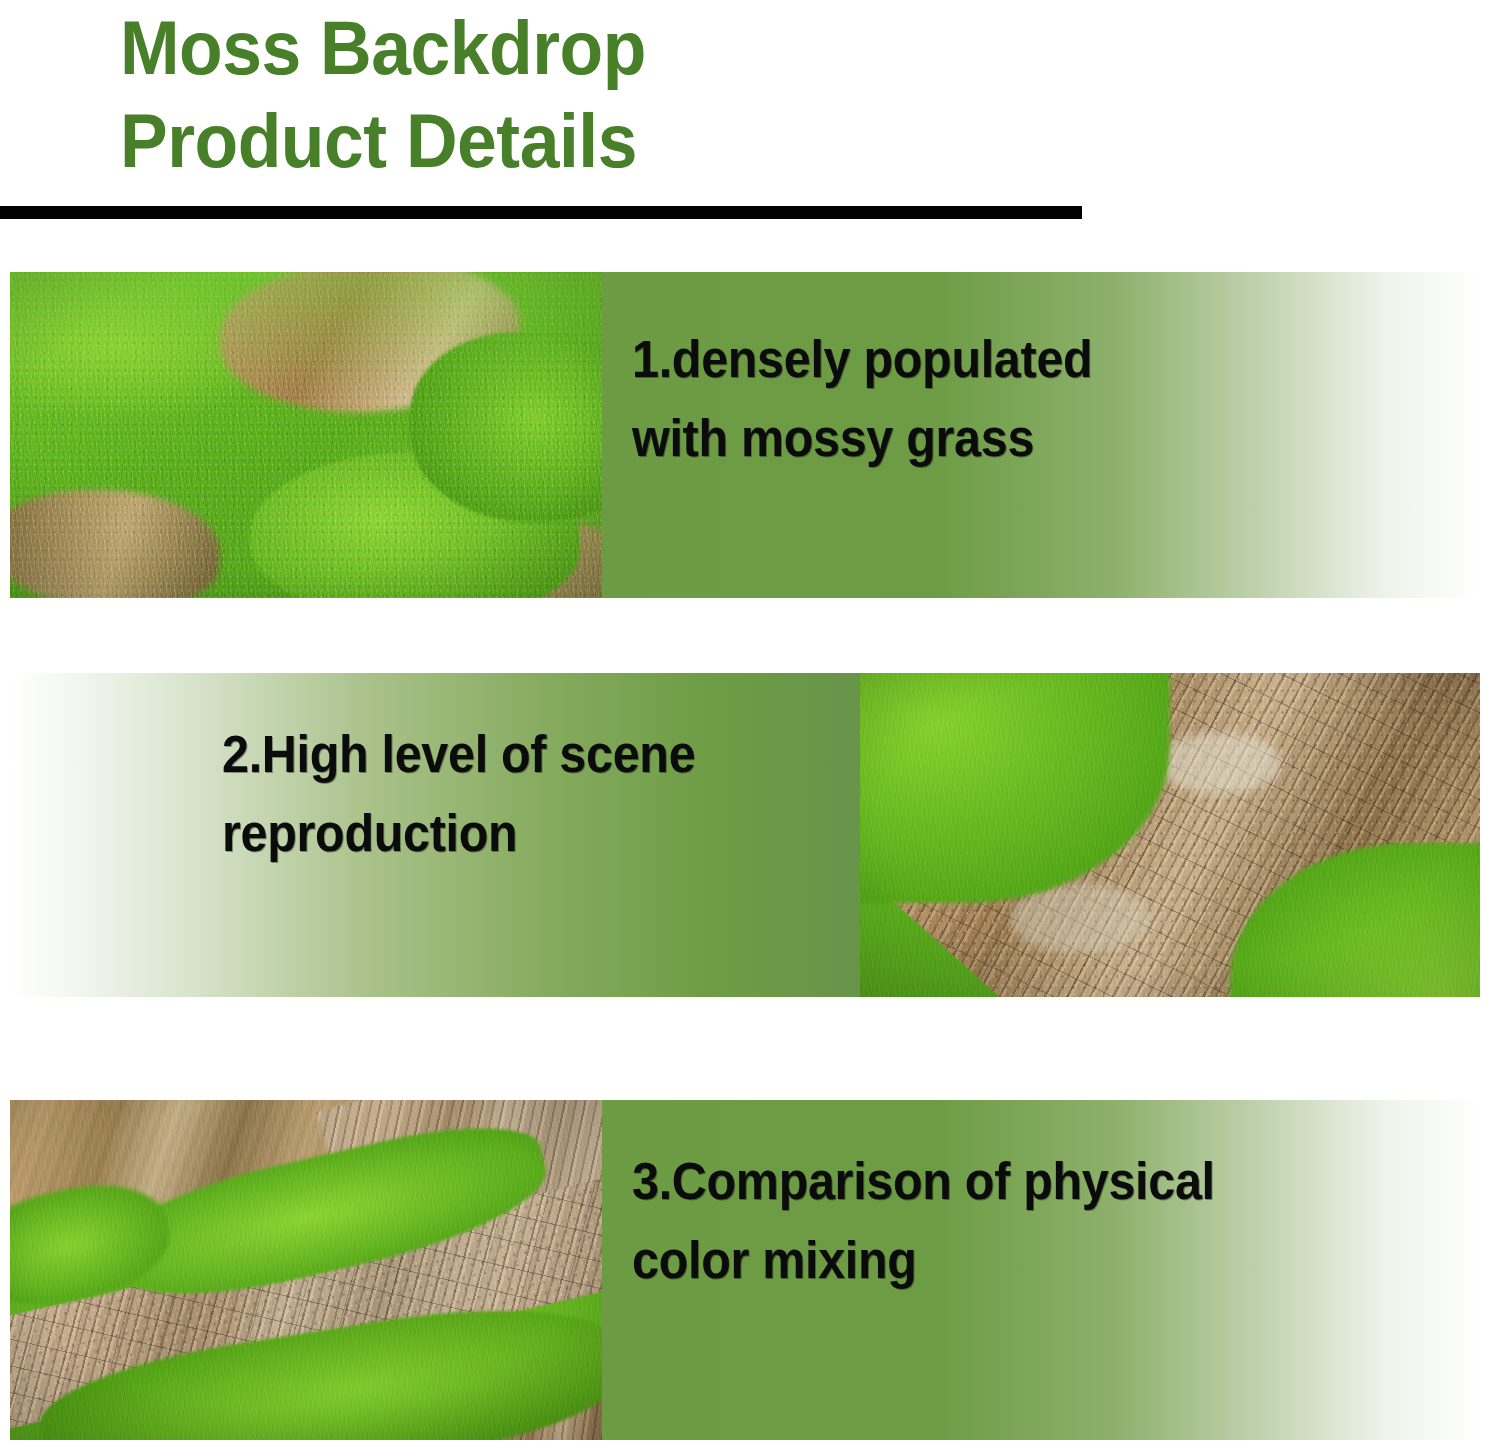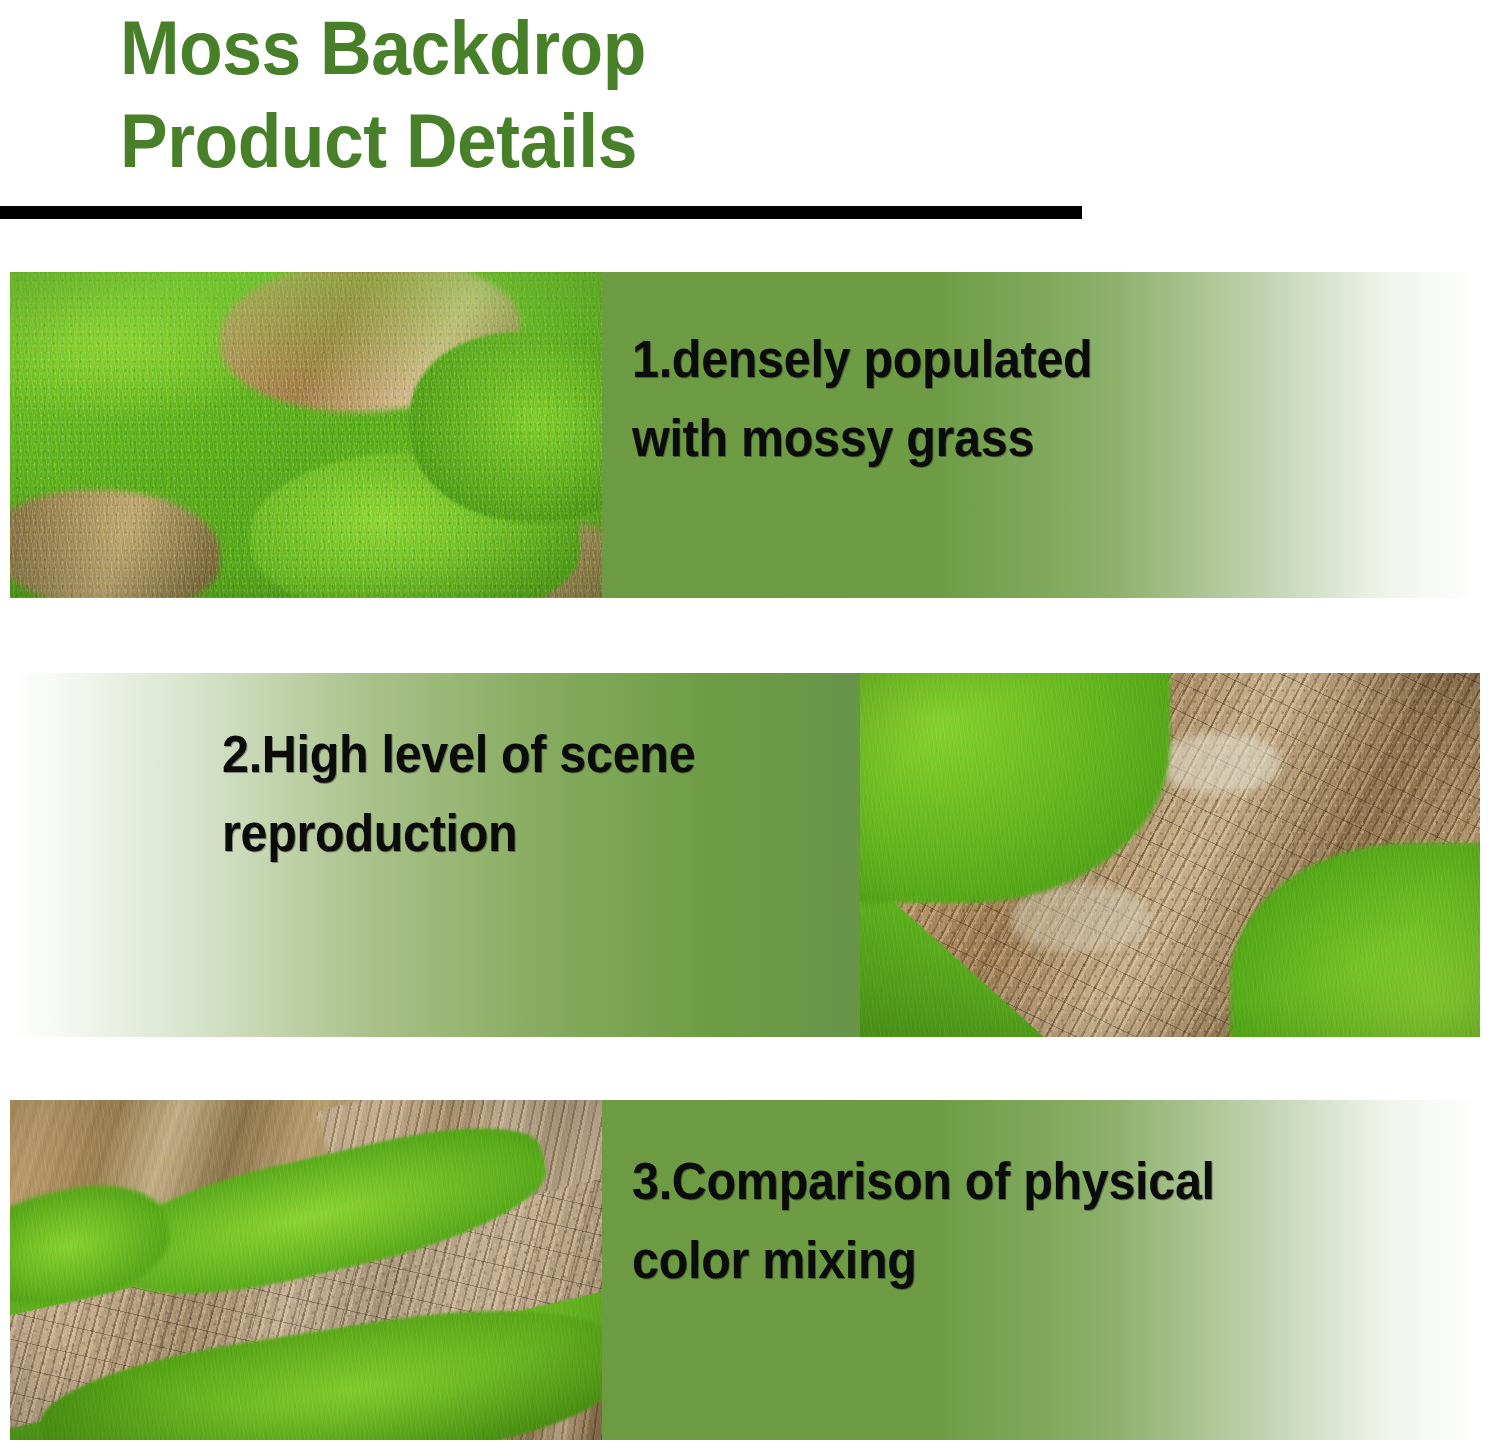--- a/index.html
+++ b/index.html
@@ -213,21 +213,21 @@
     <div class="layer moss-fibers"></div>
     <div class="layer moss-speckle"></div>
     <div class="layer soft-blur-top"></div>
     <div class="layer vignette"></div>
   </div>
 
   <div class="row-text" style="left:622px; top:48px; width:820px;">1.densely populated
 with mossy grass</div>
 </div>
 
-<div class="row" style="left:10px; top:673px; width:1470px; height:364px;">
+<div class="row" style="left:10px; top:673px; width:1470px; height:324px;">
 
   <div class="row-panel panel-rtl" style="left:0; width:860px;"></div>
 
   <div class="photo" style="left:850px; width:620px;">
     <div class="layer moss-base"></div>
 
     <div class="band bark" style="left:-60px; top:-70px; width:800px; height:560px;
                 clip-path: polygon(22% 0%, 100% 0%, 100% 100%, 48% 100%, 6% 46%);"></div>
     <div class="band bark-ridges" style="left:-60px; top:-70px; width:800px; height:560px;
                 clip-path: polygon(22% 0%, 100% 0%, 100% 100%, 48% 100%, 6% 46%);"></div>

